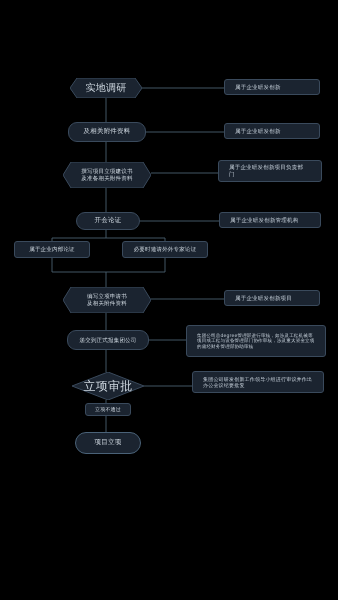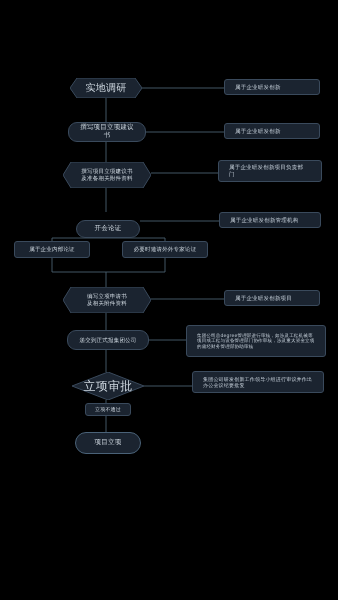--- a/index.html
+++ b/index.html
@@ -122,32 +122,32 @@
     </svg>
 
     <div class="node n-hex" style="left:70px; top:78px; width:72px; height:20px; font-size:10px;">
       <svg class="shape-fill" viewBox="0 0 72 20" preserveAspectRatio="none">
         <polygon points="7,0 65,0 72,10 65,20 7,20 0,10" fill="#1b2430" stroke="#3a4a5c" stroke-width="1"></polygon>
       </svg>
       <span class="shape-label">实地调研</span>
     </div>
 
     <div class="node n-rounded" style="left:68px; top:122px; width:78px; height:20px; font-size:6.5px;">
-      <span class="shape-label">撰写项目立项建议书</span>
+      <span class="shape-label">及相关附件资料</span>
     </div>
 
     <div class="node n-hex" style="left:63px; top:162px; width:88px; height:26px; font-size:5.5px;">
       <svg class="shape-fill" viewBox="0 0 88 26" preserveAspectRatio="none">
         <polygon points="8,0 80,0 88,13 80,26 8,26 0,13" fill="#1b2430" stroke="#3a4a5c" stroke-width="1"></polygon>
       </svg>
       <span class="shape-label">撰写项目立项建议书
 及准备相关附件资料</span>
     </div>
 
-    <div class="node n-rounded" style="left:76px; top:212px; width:64px; height:18px; font-size:6.5px;margin-top:8px;">
+    <div class="node n-rounded" style="left:76px; top:212px; width:64px; height:18px; font-size:6.5px;">
       <span class="shape-label">开会论证</span>
     </div>
 
     <div class="node n-plain" style="left:14px; top:241px; width:76px; height:17px; font-size:5.5px;">
       <span class="shape-label">属于企业内部论证</span>
     </div>
 
     <div class="node n-plain" style="left:122px; top:241px; width:86px; height:17px; font-size:5.5px;">
       <span class="shape-label">必要时邀请外外专家论证</span>
     </div>

